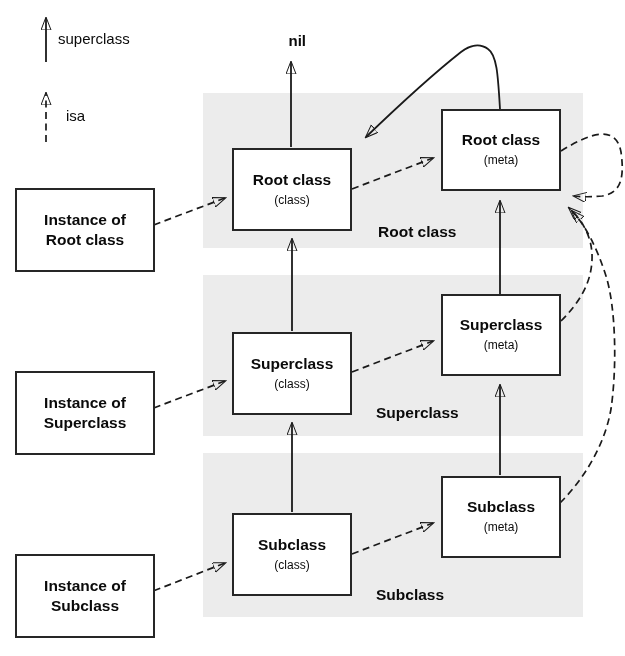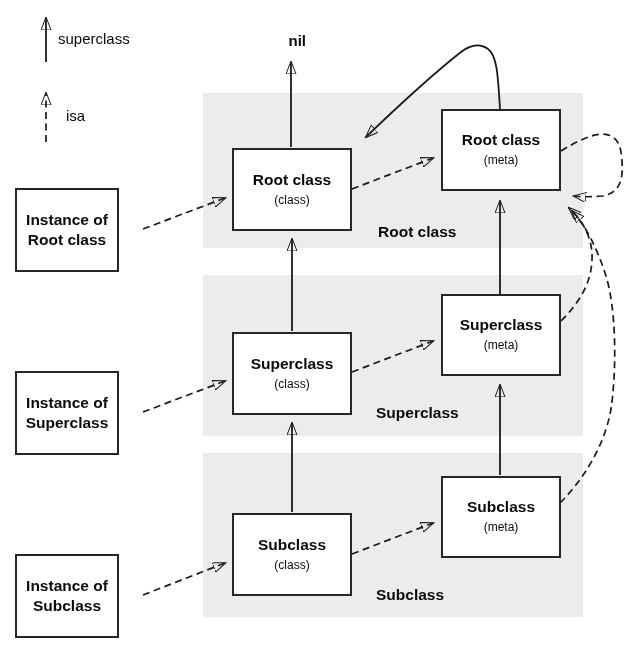--- a/index.html
+++ b/index.html
@@ -24,21 +24,21 @@
   marker path{ fill:var(--line); stroke:none; }
 
   .node{
     position:absolute; z-index:3; box-sizing:border-box;
     background:var(--box_bg); border:2px solid var(--box_border);
     display:flex; flex-direction:column; align-items:center; justify-content:center;
     text-align:center; line-height:20px;
   }
   .node .title{ font-weight:bold; font-size:15.5px; }
   .node .sub{ font-size:12px; }
-  .inst{ left:15px; width:104px; height:84px; }
+  .inst{ left:15px; width:140px; height:84px; }
   .cls { left:232px; width:120px; height:83px; }
   .meta{ left:441px; width:120px; height:82px; }
 
   .band-label{ position:absolute; z-index:3; font-weight:bold; font-size:15.5px; }
   .nil-label{ position:absolute; z-index:3; font-weight:bold; font-size:15px; left:278px; top:32px; width:28px; text-align:right;}
   .legend-label{ position:absolute; z-index:3; font-size:15px; }
 </style>
 </head>
 <body>
 

